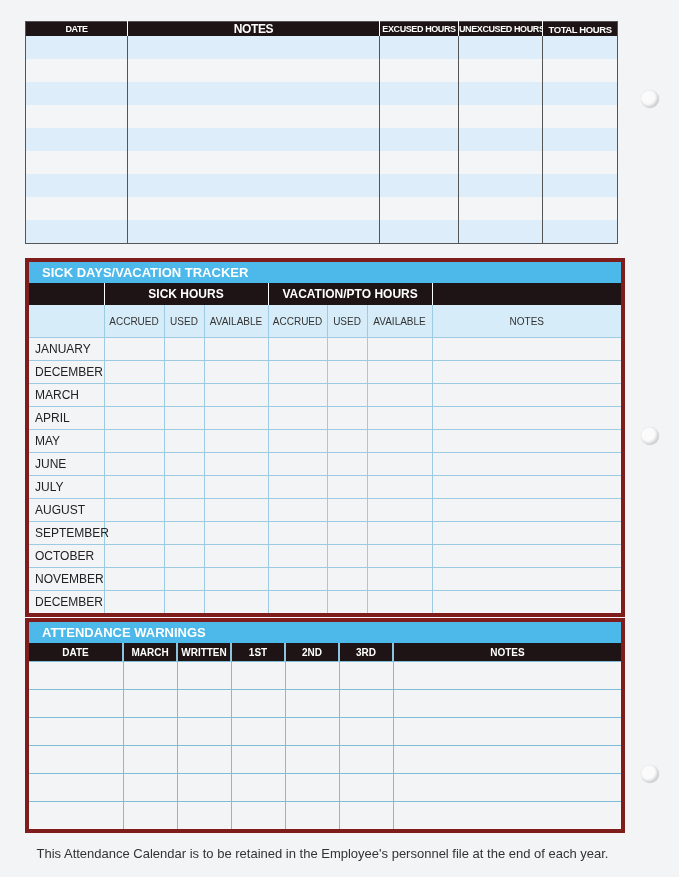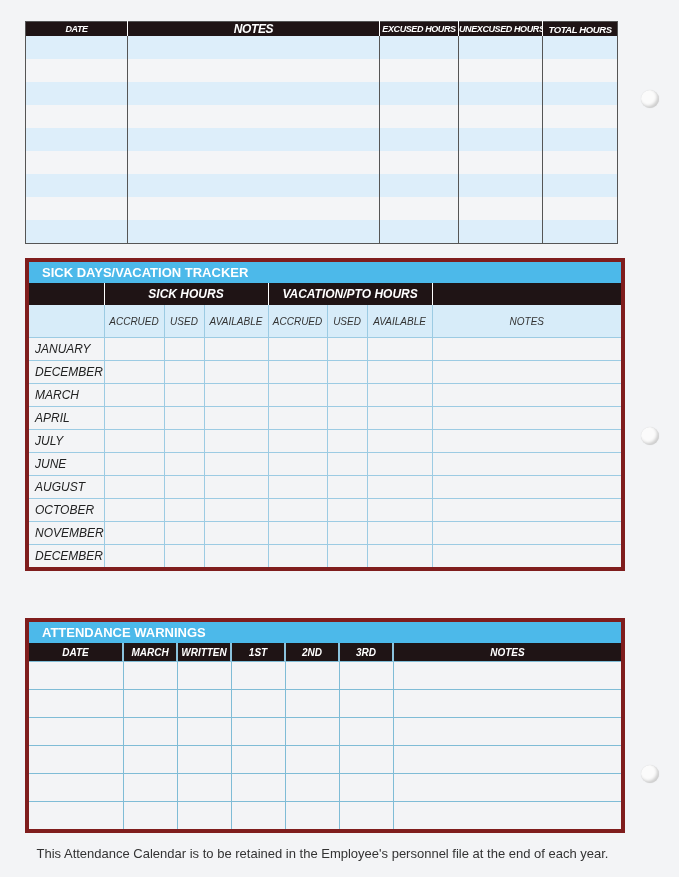--- a/index.html
+++ b/index.html
@@ -1,19 +1,19 @@
 <!DOCTYPE html>
 <html><head>
 <meta charset="utf-8">
 <style>
   html, body { margin:0; padding:0; }
   body { width:679px; height:877px; background:#f1f2f4; position:relative; overflow:hidden; font-family:"Liberation Sans", sans-serif; }
   .page { position:absolute; left:0; top:0; width:679px; height:877px; background:#f3f4f6; }
   .hole { position:absolute; width:18px; height:18px; border-radius:50%; background:#fbfbfb; box-shadow: inset -2px -2px 3px rgba(0,0,0,0.18), 0 0 1px rgba(0,0,0,0.15); }
-  table { border-collapse:collapse; table-layout:fixed;font-style:italic; }
+  table { border-collapse:collapse; table-layout:fixed; }
   
   .log { position:absolute; left:25px; top:21px; width:592px; border:1px solid #555; }
   .log th { background:#1f1415; color:#fff; font-weight:bold; height:14px; padding:0; font-size:9px; letter-spacing:-0.4px; border-left:1px solid #fff; white-space:nowrap; overflow:hidden; }
   .log th.big { font-size:12px; }
   .log th:first-child { border-left:none; }
   .log td { height:23px; padding:0; border-left:1px solid #555; }
   .log td:first-child { border-left:none; }
   .log tr.blue td { background:#ddeefa; }
   .log tr.white td { background:#f4f5f7; }
   
@@ -190,41 +190,61 @@
             <td>APRIL</td>
             <td></td>
             <td></td>
             <td></td>
             <td></td>
             <td></td>
             <td></td>
             <td></td>
           </tr>
           <tr class="m">
+            <td>MAY</td>
+            <td></td>
+            <td></td>
+            <td></td>
+            <td></td>
+            <td></td>
+            <td></td>
+            <td></td>
+          </tr>
+          <tr class="m">
+            <td>JUNE</td>
+            <td></td>
+            <td></td>
+            <td></td>
+            <td></td>
+            <td></td>
+            <td></td>
+            <td></td>
+          </tr>
+          <tr class="m">
             <td>JULY</td>
             <td></td>
             <td></td>
             <td></td>
             <td></td>
             <td></td>
             <td></td>
             <td></td>
           </tr>
           <tr class="m">
-            <td>JUNE</td>
-            <td></td>
-            <td></td>
-            <td></td>
-            <td></td>
-            <td></td>
-            <td></td>
-            <td></td>
-          </tr>
-          <tr class="m">
             <td>AUGUST</td>
+            <td></td>
+            <td></td>
+            <td></td>
+            <td></td>
+            <td></td>
+            <td></td>
+            <td></td>
+          </tr>
+          <tr class="m">
+            <td>SEPTEMBER</td>
             <td></td>
             <td></td>
             <td></td>
             <td></td>
             <td></td>
             <td></td>
             <td></td>
           </tr>
           <tr class="m">
             <td>OCTOBER</td>

